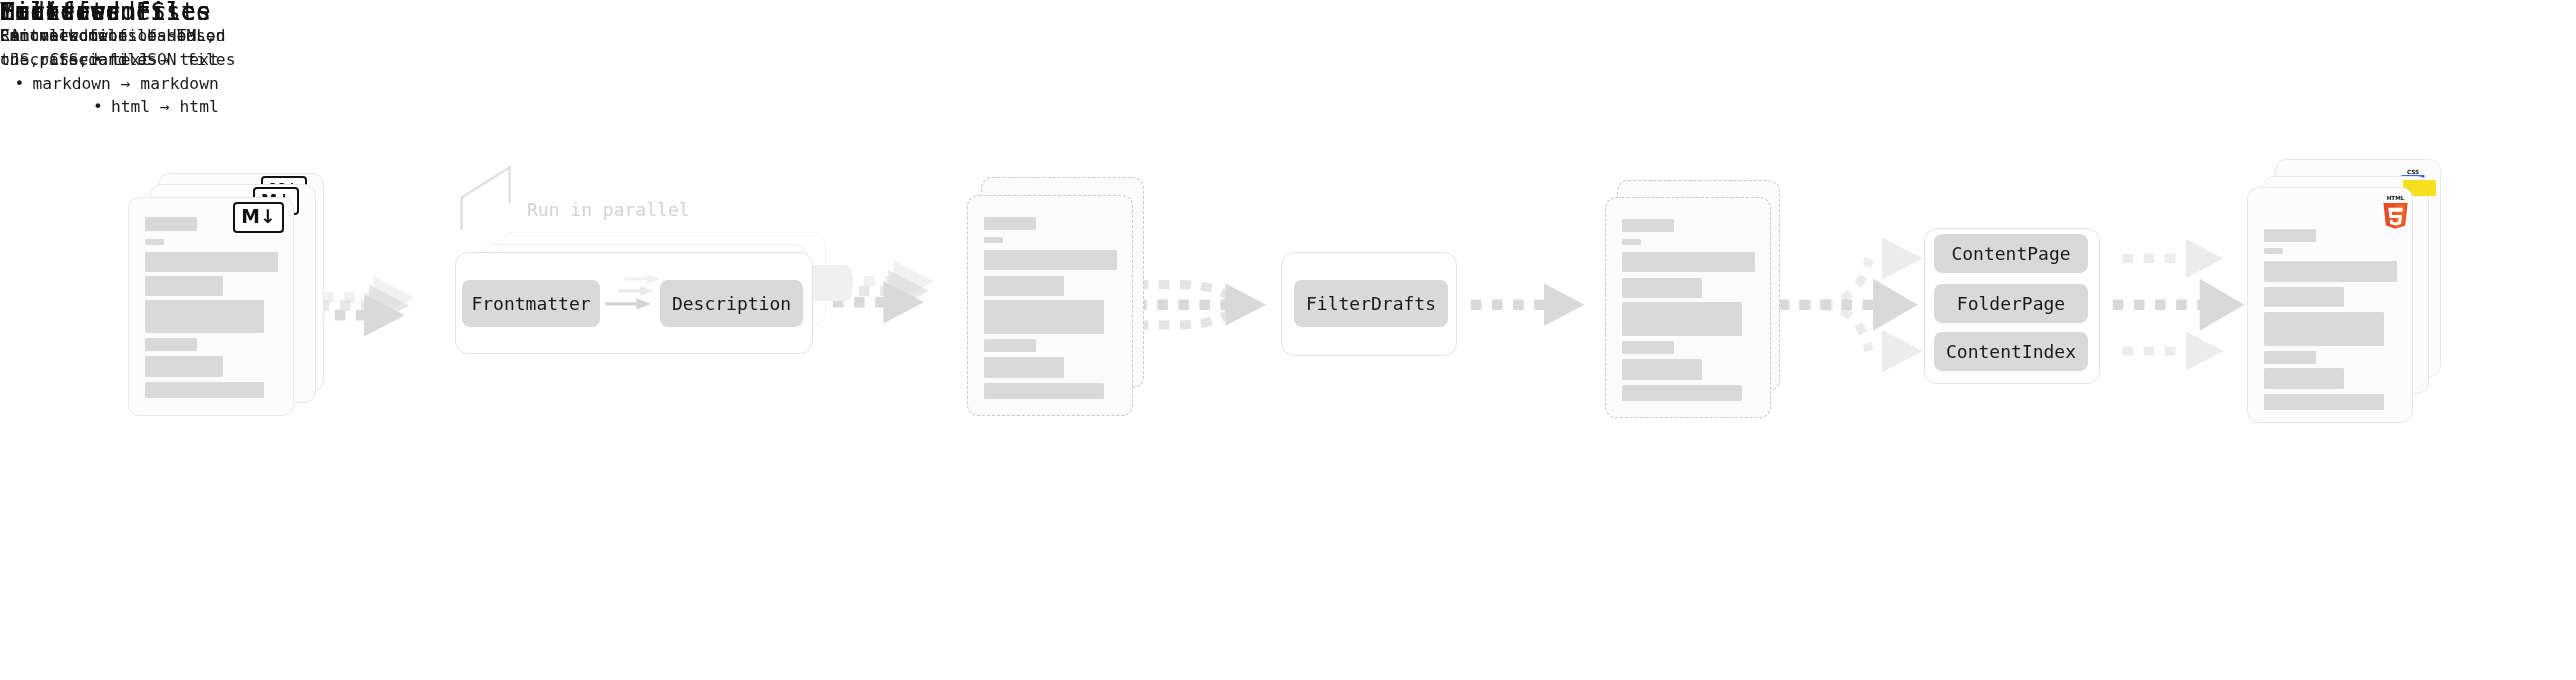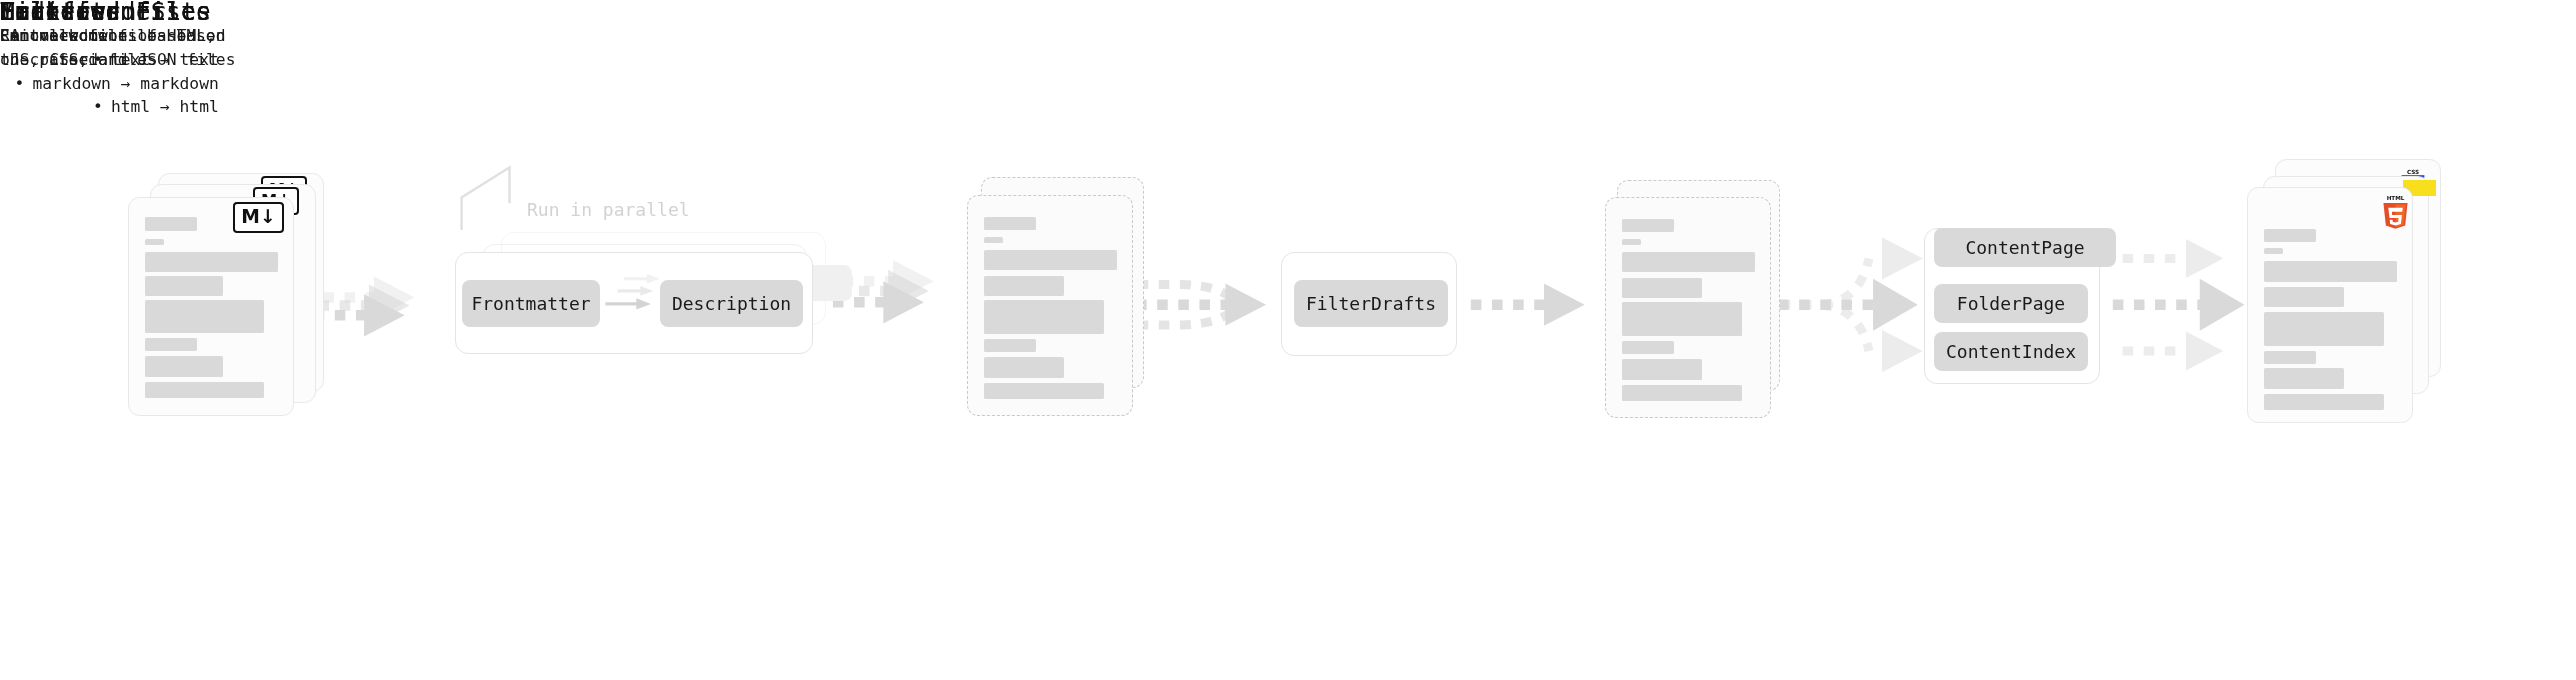--- a/index.html
+++ b/index.html
@@ -253,21 +253,21 @@
       <div class="bar" style="left:16.3px;top:104px;width:120px;height:34px;"></div>
       <div class="bar" style="left:16.3px;top:143px;width:52px;height:13px;"></div>
       <div class="bar" style="left:16.3px;top:161px;width:80px;height:21px;"></div>
       <div class="bar" style="left:16.3px;top:187px;width:120px;height:16.3px;"></div>
     </div>
     <div class="heading" style="left:1602px;top:429px;">Filtered files</div>
   </div>
 
   <div class="node">
     <div class="groupbox" style="left:1924px;top:228px;width:176px;height:156px;"></div>
-    <div class="pill" style="left:1934px;top:228px;width:182px;height:39px;">
+    <div class="pill" style="left:1934px;top:234px;width:154px;height:39px;">
       <span>ContentPage</span>
     </div>
     <div class="pill" style="left:1934px;top:284px;width:154px;height:39px;">
       <span>FolderPage</span>
     </div>
     <div class="pill" style="left:1934px;top:332px;width:154px;height:39px;">
       <span>ContentIndex</span>
     </div>
     <div class="heading" style="left:1924px;top:398px;">Emitters</div>
     <div class="sub" style="left:1924px;top:433px;">Emit new files based on

